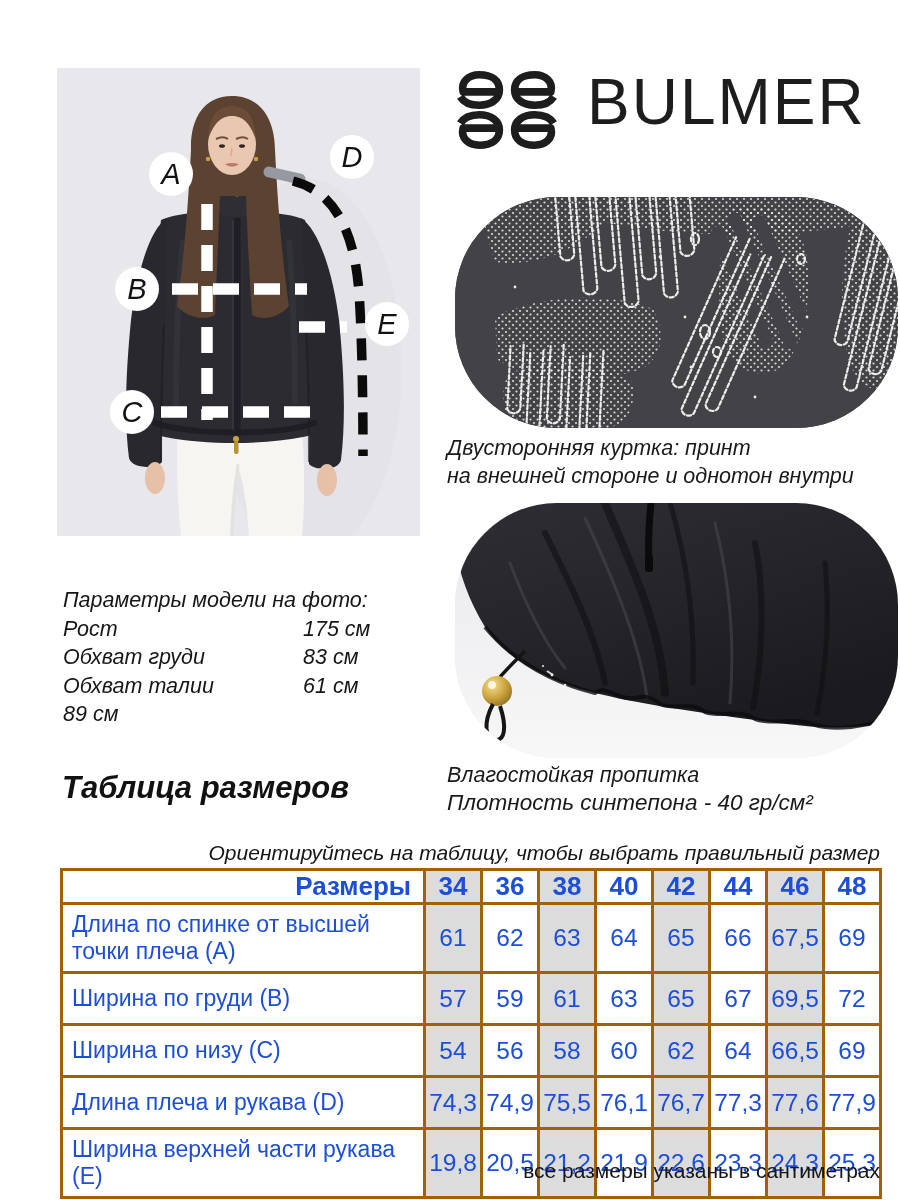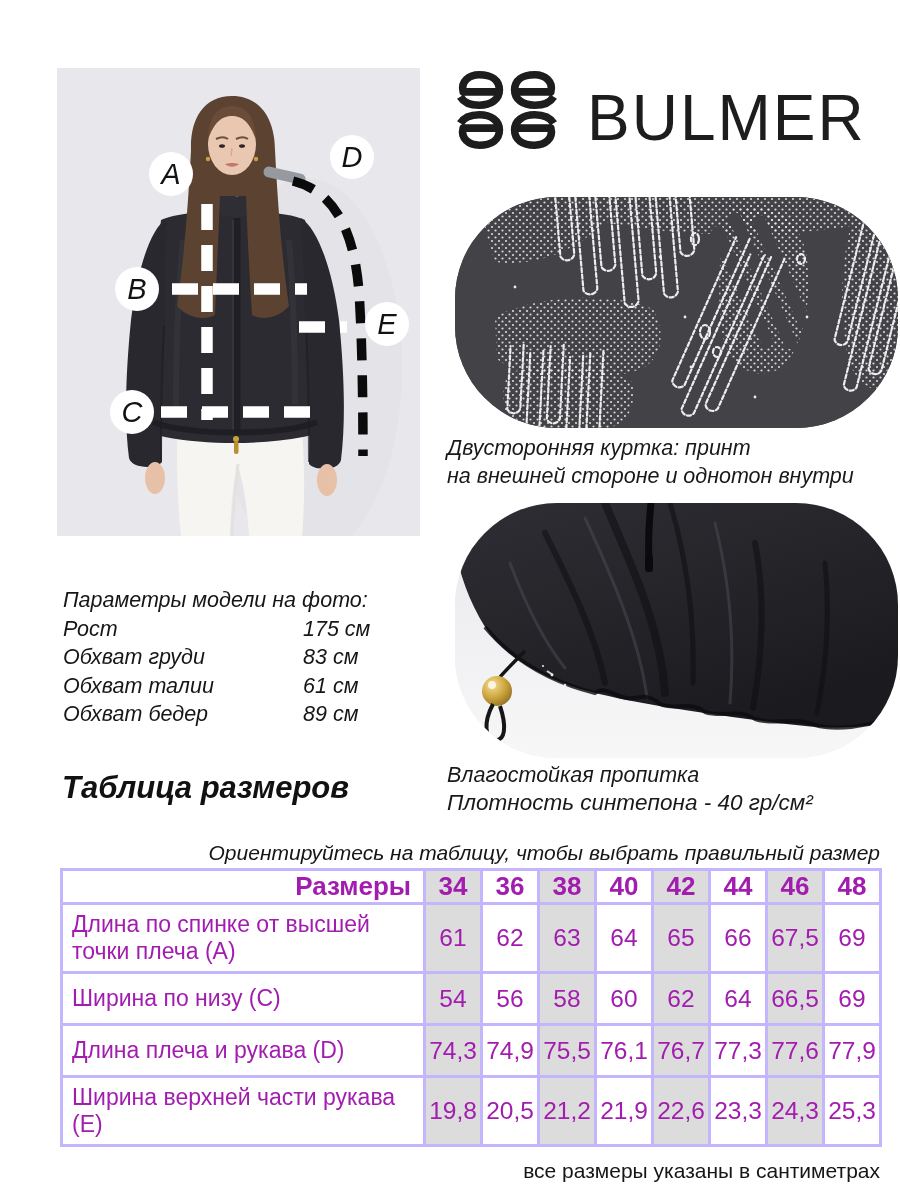--- a/index.html
+++ b/index.html
@@ -3,21 +3,21 @@
 <meta charset="utf-8">
 <style>
   html,body{margin:0;padding:0;background:#ffffff;}
   .page{position:relative;width:900px;height:1200px;background:#fff;overflow:hidden;
         font-family:"Liberation Sans",sans-serif;color:#151515;}
 
   
   .model-photo{position:absolute;left:57px;top:68px;width:363px;height:468px;background:#e8e8ec;}
 
   
-  .logo{position:absolute;left:449px;top:70px;width:442px;height:80px;display:flex;align-items:flex-end;gap:22px;}
+  .logo{position:absolute;left:449px;top:70px;width:442px;height:80px;display:flex;align-items:flex-start;gap:22px;}
   .wordmark{font-size:64px;font-weight:400;letter-spacing:2px;color:#1d1d1d;line-height:1;}
 
   
   .photo{position:absolute;overflow:hidden;border-radius:102px;}
   .photo1{left:455px;top:197px;width:443px;height:231px;background:#424247;}
   .photo2{left:455px;top:503px;width:443px;height:255px;background:#eeeef0;}
 
   .cap{position:absolute;left:447px;width:453px;font-style:italic;
        font-size:21.5px;line-height:28px;color:#191919;}
   .cap1{top:434px;}
@@ -30,21 +30,21 @@
   .params .row{display:flex;}
   .params .lbl{width:240px;}
 
   
   .sizes-heading{position:absolute;left:62px;top:770px;font-size:31px;font-weight:700;
                  font-style:italic;color:#111;}
   .sizes-sub{position:absolute;left:150px;right:20px;top:841px;text-align:right;
              font-style:italic;font-size:21px;color:#161616;}
   table.sizes{position:absolute;left:60px;top:868px;width:820px;border-collapse:collapse;
               table-layout:fixed;}
-  .sizes th,.sizes td{border:3px solid #c4b5fd;text-align:center;padding:0;color:#a21caf;}
+  .sizes th,.sizes td{border:3px solid #a16207;text-align:center;padding:0;color:#1d4ed8;}
   .sizes th{font-size:26px;font-weight:700;height:31px;}
   .sizes th.rowhead{text-align:right;padding-right:12px;}
   .sizes td{font-size:24.5px;height:37px;}
   .sizes td.rowlabel{text-align:left;padding:6px 6px 6px 9px;font-size:23px;line-height:27px;}
   .shade{background:#dcdcdc;margin-left:8px;}
   .footnote{position:absolute;right:20px;top:1159px;font-size:21px;color:#161616;}
 </style>
 </head>
 <body>
 
@@ -283,21 +283,20 @@
     </div>
     <div class="row">
       <span class="lbl">Обхват груди</span>
       <span class="val">83 см</span>
     </div>
     <div class="row">
       <span class="lbl">Обхват талии</span>
       <span class="val">61 см</span>
     </div>
     <div class="row">
-      <span class="lbl">Обхват бедер</span>
       <span class="val">89 см</span>
     </div>
   </div>
 
   <div class="sizes-heading">Таблица размеров</div>
   <div class="sizes-sub">Ориентируйтесь на таблицу, чтобы выбрать правильный размер</div>
 
   <table class="sizes">
     <colgroup>
       <col style="width:363px">
@@ -329,20 +328,31 @@
           <td class="shade">61</td>
           <td>62</td>
           <td class="shade">63</td>
           <td>64</td>
           <td class="shade">65</td>
           <td>66</td>
           <td class="shade">67,5</td>
           <td>69</td>
         </tr>
         <tr>
+          <td class="rowlabel">Ширина по груди (B)</td>
+          <td class="shade">57</td>
+          <td>59</td>
+          <td class="shade">61</td>
+          <td>63</td>
+          <td class="shade">65</td>
+          <td>67</td>
+          <td class="shade">69,5</td>
+          <td>72</td>
+        </tr>
+        <tr>
           <td class="rowlabel">Ширина по низу (C)</td>
           <td class="shade">54</td>
           <td>56</td>
           <td class="shade">58</td>
           <td>60</td>
           <td class="shade">62</td>
           <td>64</td>
           <td class="shade">66,5</td>
           <td>69</td>
         </tr>

